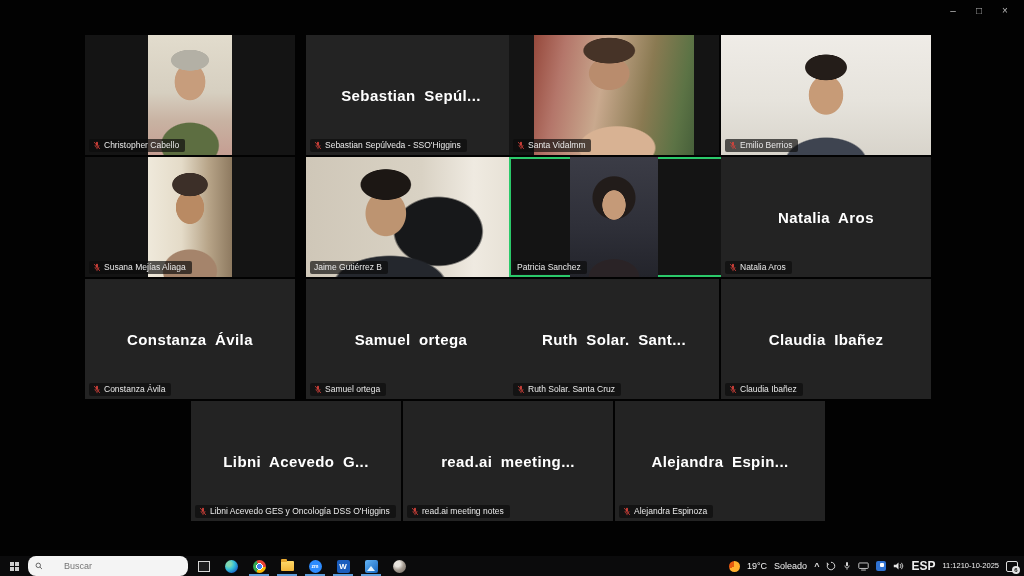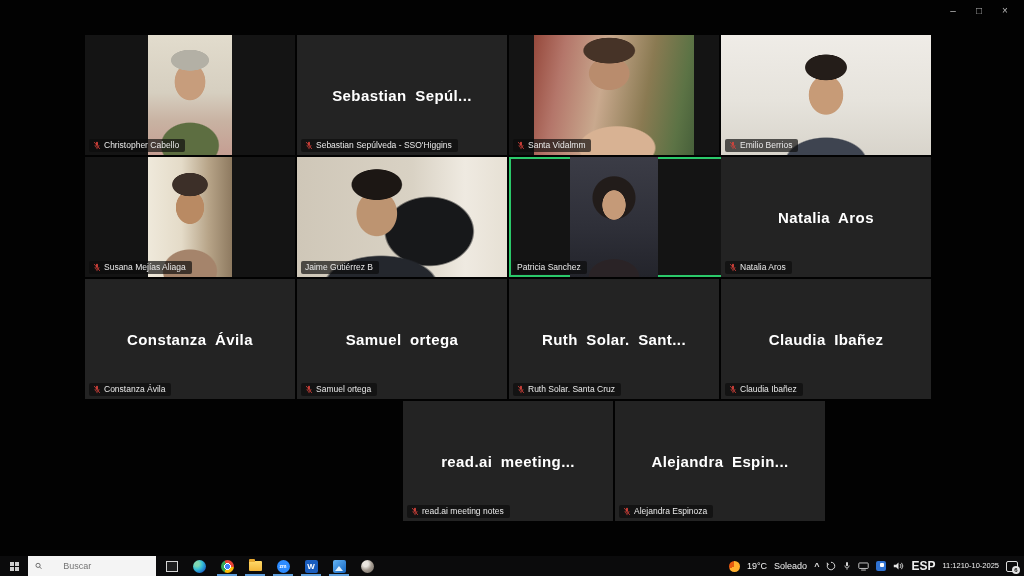--- a/index.html
+++ b/index.html
@@ -9,21 +9,21 @@
 
   
   .winctrls{position:absolute;top:0;right:6px;height:22px;display:flex;align-items:center;}
   .winctrls span{width:26px;text-align:center;color:#b8b8b8;font-size:10px;line-height:22px;cursor:default;}
 
   
   .tile{position:absolute;width:210px;height:120px;background:#232323;overflow:hidden;}
   .tile.vid{background:#141414;}
   .tile.active{outline:2px solid #2bc96a;outline-offset:-2px;padding-left:10px;}
   .r1{top:35px}.r2{top:157px}.r3{top:279px}.r4{top:401px}
-  .c1{left:85px}.c2{left:297px}.c3{left:509px}.c4{left:721px}
+  .c1{left:85px}.c2{left:306px}.c3{left:509px}.c4{left:721px}
   .c4a{left:191px}.c4b{left:403px}.c4c{left:615px}
 
   .bigname{position:absolute;inset:0;display:flex;align-items:center;justify-content:center;
            color:#fff;font-weight:bold;font-size:15px;letter-spacing:.4px;word-spacing:4px;}
 
   .nameplate{position:absolute;left:4px;bottom:3px;display:flex;align-items:flex-end;gap:3px;
              background:rgba(12,12,12,.68);border-radius:2px;padding:2px 6px 2px 4px;
              color:#e9e9e9;font-size:8.5px;line-height:9px;white-space:nowrap;}
   .nameplate svg{display:block;}
 
@@ -59,21 +59,21 @@
     radial-gradient(ellipse 35px 35px at 50% 34%, #221c1a 60%, rgba(0,0,0,0) 63%),
     radial-gradient(ellipse 41px 29px at 50% 100%, #2a2326 60%, rgba(0,0,0,0) 63%),
     linear-gradient(180deg,#3b3c46 0%,#2e2f38 60%,#23242b 100%);}
 
   
   .taskbar{position:absolute;left:0;bottom:0;width:1024px;height:20px;background:#0b0b0c;
            display:flex;align-items:center;color:#e8e8e8;}
   .startbtn{width:28px;height:20px;display:flex;align-items:center;justify-content:center;}
   .winlogo{width:9px;height:9px;display:grid;grid-template-columns:4px 4px;grid-template-rows:4px 4px;gap:1px;}
   .winlogo i{background:#cfcfcf;}
-  .searchbox{width:128px;height:20px;background:#f4f4f4;display:flex;align-items:center;gap:19px;padding:0 7px;box-sizing:border-box;}
+  .searchbox{width:160px;height:20px;background:#f4f4f4;display:flex;align-items:center;gap:19px;padding:0 7px;box-sizing:border-box;border-radius:8px;}
   .searchbox input{border:0;outline:0;background:transparent;font-size:9px;color:#333;width:100%;
                    font-family:"Liberation Sans",sans-serif;}
   .taskview{width:26px;height:20px;display:flex;align-items:center;justify-content:center;margin-left:3px;}
   .tv{width:10px;height:9px;border:1px solid #d5d5d5;position:relative;background:rgba(255,255,255,.08);}
   .appslot{width:28px;height:20px;position:relative;display:flex;align-items:center;justify-content:center;}
   .appslot .uline{position:absolute;bottom:0;left:4px;width:20px;height:2px;background:#5f9edb;}
   .ic{width:13px;height:13px;border-radius:3px;display:flex;align-items:center;justify-content:center;}
   .ic-edge{border-radius:50%;background:radial-gradient(circle at 30% 30%,#7fd7b2 0 18%,#35c1d6 42%,#1b66c9 78%,#123f93 100%);}
   .ic-chrome{border-radius:50%;background:
       radial-gradient(circle,#4285f4 0 26%,#ffffff 27% 38%,rgba(0,0,0,0) 39%),
@@ -247,20 +247,32 @@
       <svg width="8" height="9" viewBox="0 0 12 14">
           <rect x="4.6" y="1" width="2.8" height="6.2" rx="1.4" fill="#d9433c"></rect>
           <path d="M2.8 6.2a3.2 3.6 0 0 0 6.4 0" fill="none" stroke="#d9433c" stroke-width="1.1"></path>
           <line x1="6" y1="10" x2="6" y2="12.6" stroke="#d9433c" stroke-width="1.1"></line>
           <line x1="1.5" y1="1.5" x2="10.5" y2="12.5" stroke="#d9433c" stroke-width="1.2"></line>
         </svg>
       <span>Claudia Ibañez</span>
     </div>
   </div>
 
+  <div class="tile r4 c4a">
+    <div class="bigname">Libni Acevedo G...</div>
+    <div class="nameplate">
+      <svg width="8" height="9" viewBox="0 0 12 14">
+          <rect x="4.6" y="1" width="2.8" height="6.2" rx="1.4" fill="#d9433c"></rect>
+          <path d="M2.8 6.2a3.2 3.6 0 0 0 6.4 0" fill="none" stroke="#d9433c" stroke-width="1.1"></path>
+          <line x1="6" y1="10" x2="6" y2="12.6" stroke="#d9433c" stroke-width="1.1"></line>
+          <line x1="1.5" y1="1.5" x2="10.5" y2="12.5" stroke="#d9433c" stroke-width="1.2"></line>
+        </svg>
+      <span>Libni Acevedo GES y Oncología  DSS O'Higgins</span>
+    </div>
+  </div>
 
   <div class="tile r4 c4b">
     <div class="bigname">read.ai meeting...</div>
     <div class="nameplate">
       <svg width="8" height="9" viewBox="0 0 12 14">
           <rect x="4.6" y="1" width="2.8" height="6.2" rx="1.4" fill="#d9433c"></rect>
           <path d="M2.8 6.2a3.2 3.6 0 0 0 6.4 0" fill="none" stroke="#d9433c" stroke-width="1.1"></path>
           <line x1="6" y1="10" x2="6" y2="12.6" stroke="#d9433c" stroke-width="1.1"></line>
           <line x1="1.5" y1="1.5" x2="10.5" y2="12.5" stroke="#d9433c" stroke-width="1.2"></line>
         </svg>

